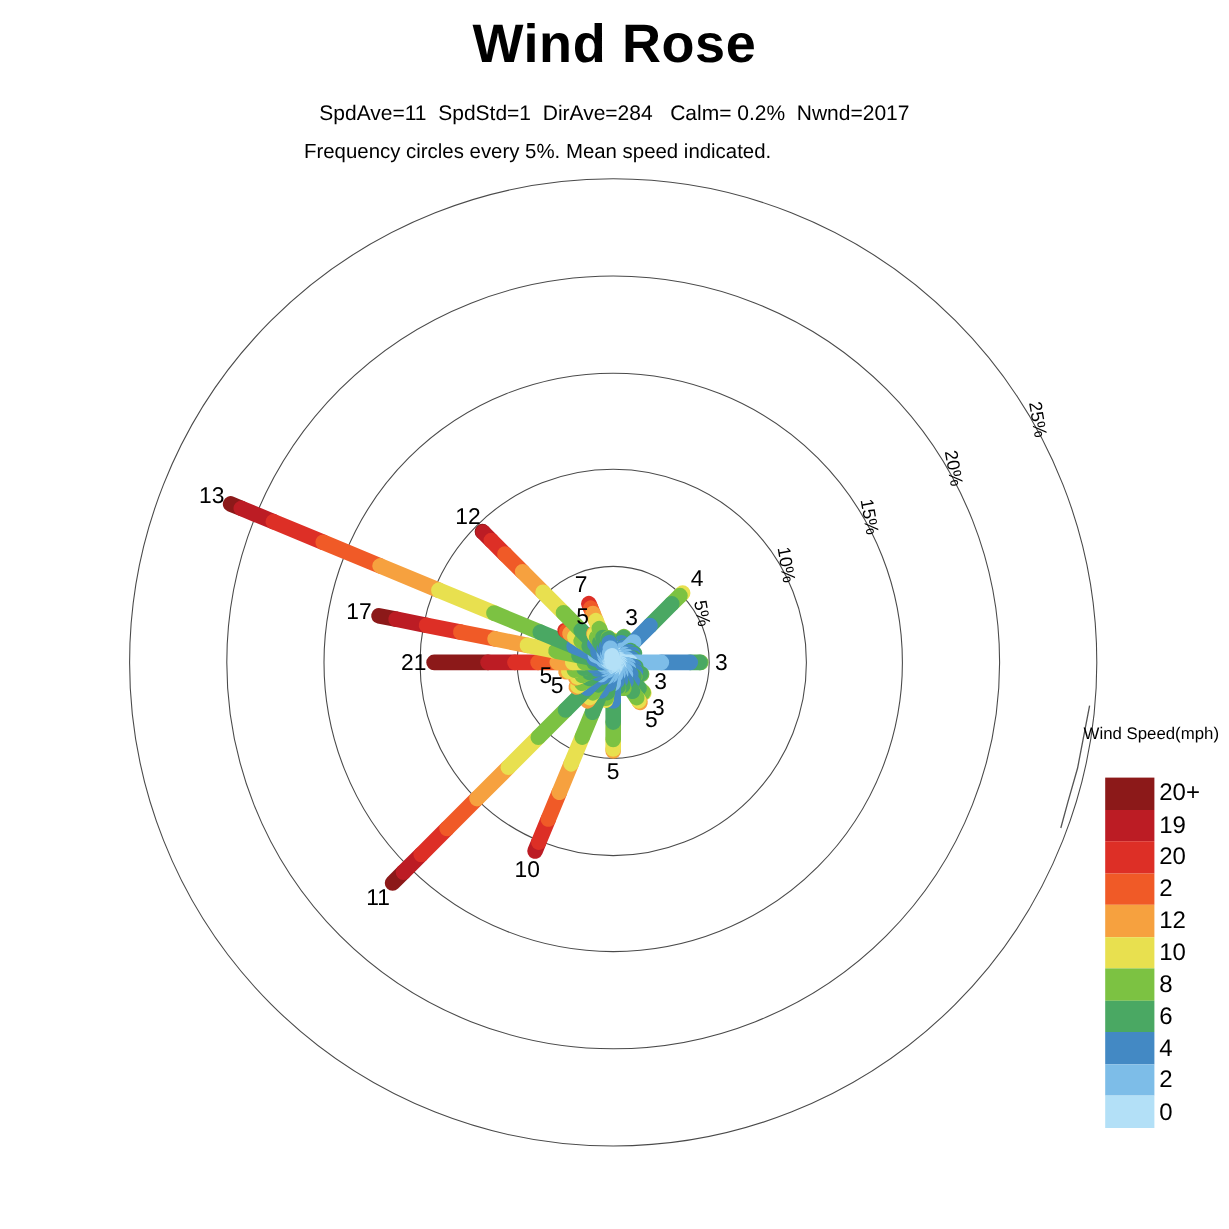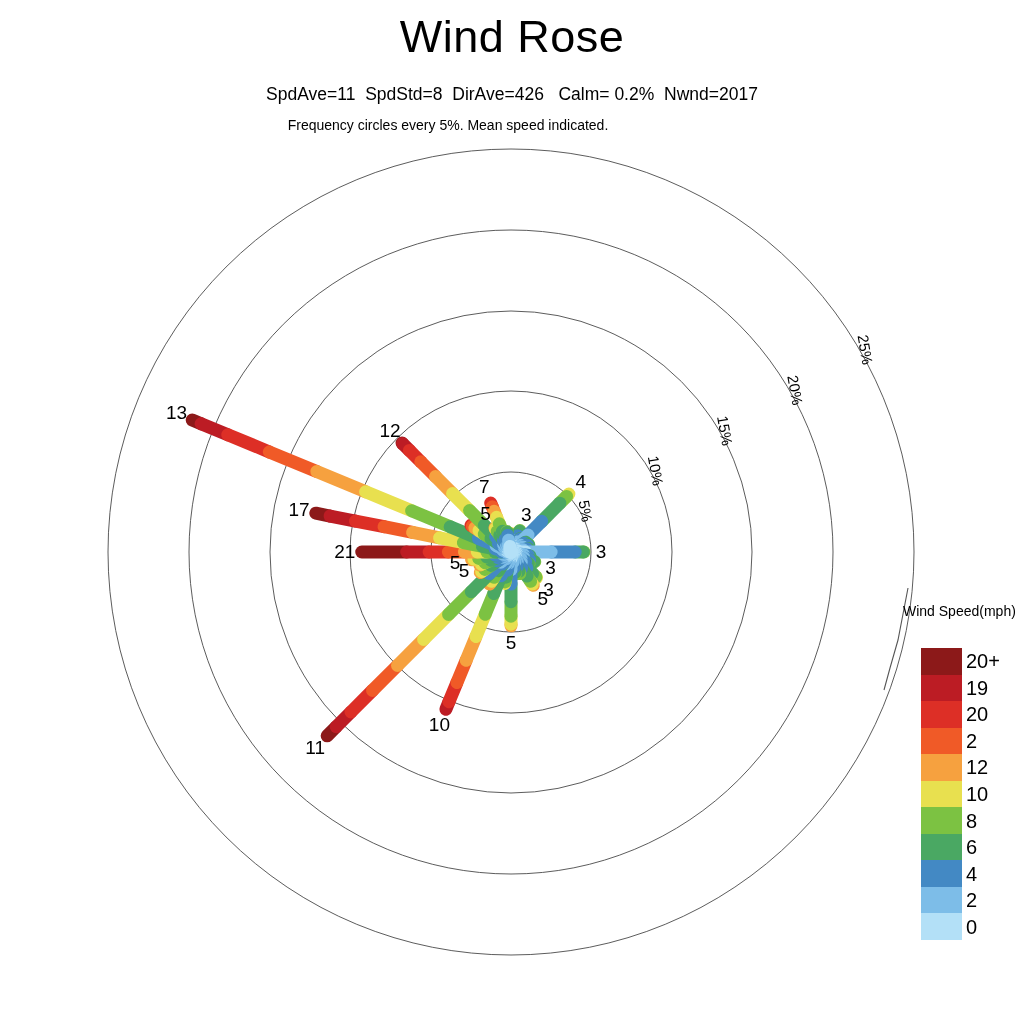--- a/index.html
+++ b/index.html
@@ -2,29 +2,29 @@
 <html><head>
 <meta charset="utf-8">
 <style>
   html,body{margin:0;padding:0;background:#ffffff;}
   body{width:1024px;height:1024px;overflow:hidden;
        font-family:"Liberation Sans", sans-serif;color:#000;}
   #stage{position:relative;width:1024px;height:1024px;}
 
   #title{
     position:absolute;left:0;top:14px;width:1024px;text-align:center;
-    font-size:45px;font-weight:400;letter-spacing:.5px;line-height:1;
+    font-size:45px;font-weight:700;letter-spacing:.5px;line-height:1;
   }
   #stats{
     position:absolute;left:0;top:84px;width:1024px;text-align:center;
     font-size:17.5px;white-space:pre;
   }
   #subnote{
     position:absolute;left:0;top:117px;width:896px;text-align:center;
-    font-size:14px;
+    font-size:17px;
   }
 
   #plot{position:absolute;left:0;top:0;width:1024px;height:1024px;}
 
   #legend-title{
     position:absolute;left:903px;top:603px;font-size:14px;white-space:nowrap;
   }
   #legend-bar{
     position:absolute;left:921px;top:648px;width:41px;height:292px;
   }
@@ -35,21 +35,21 @@
   .lb{height:26.55px;display:flex;align-items:center;justify-content:flex-start;
       font-size:20px;line-height:1;}
   .lb span{display:inline-block;width:46px;text-align:left;}
 </style>
 </head>
 <body>
 
 <div id="stage">
 
   <div id="title">Wind Rose</div>
-  <div id="stats">SpdAve=11  SpdStd=8  DirAve=426   Calm= 0.2%  Nwnd=2017</div>
+  <div id="stats">SpdAve=11  SpdStd=1  DirAve=284   Calm= 0.2%  Nwnd=2017</div>
   <div id="subnote">Frequency circles every 5%. Mean speed indicated.</div>
 
   <svg id="plot" viewBox="0 0 1024 1024">
     <g id="rings-group">
         <circle cx="511" cy="552" r="80" fill="none" stroke="#4a4a4a" stroke-width="0.9"></circle>
         <circle cx="511" cy="552" r="161" fill="none" stroke="#4a4a4a" stroke-width="0.9"></circle>
         <circle cx="511" cy="552" r="241" fill="none" stroke="#4a4a4a" stroke-width="0.9"></circle>
         <circle cx="511" cy="552" r="322" fill="none" stroke="#4a4a4a" stroke-width="0.9"></circle>
         <circle cx="511" cy="552" r="403" fill="none" stroke="#4a4a4a" stroke-width="0.9"></circle>
       </g>

